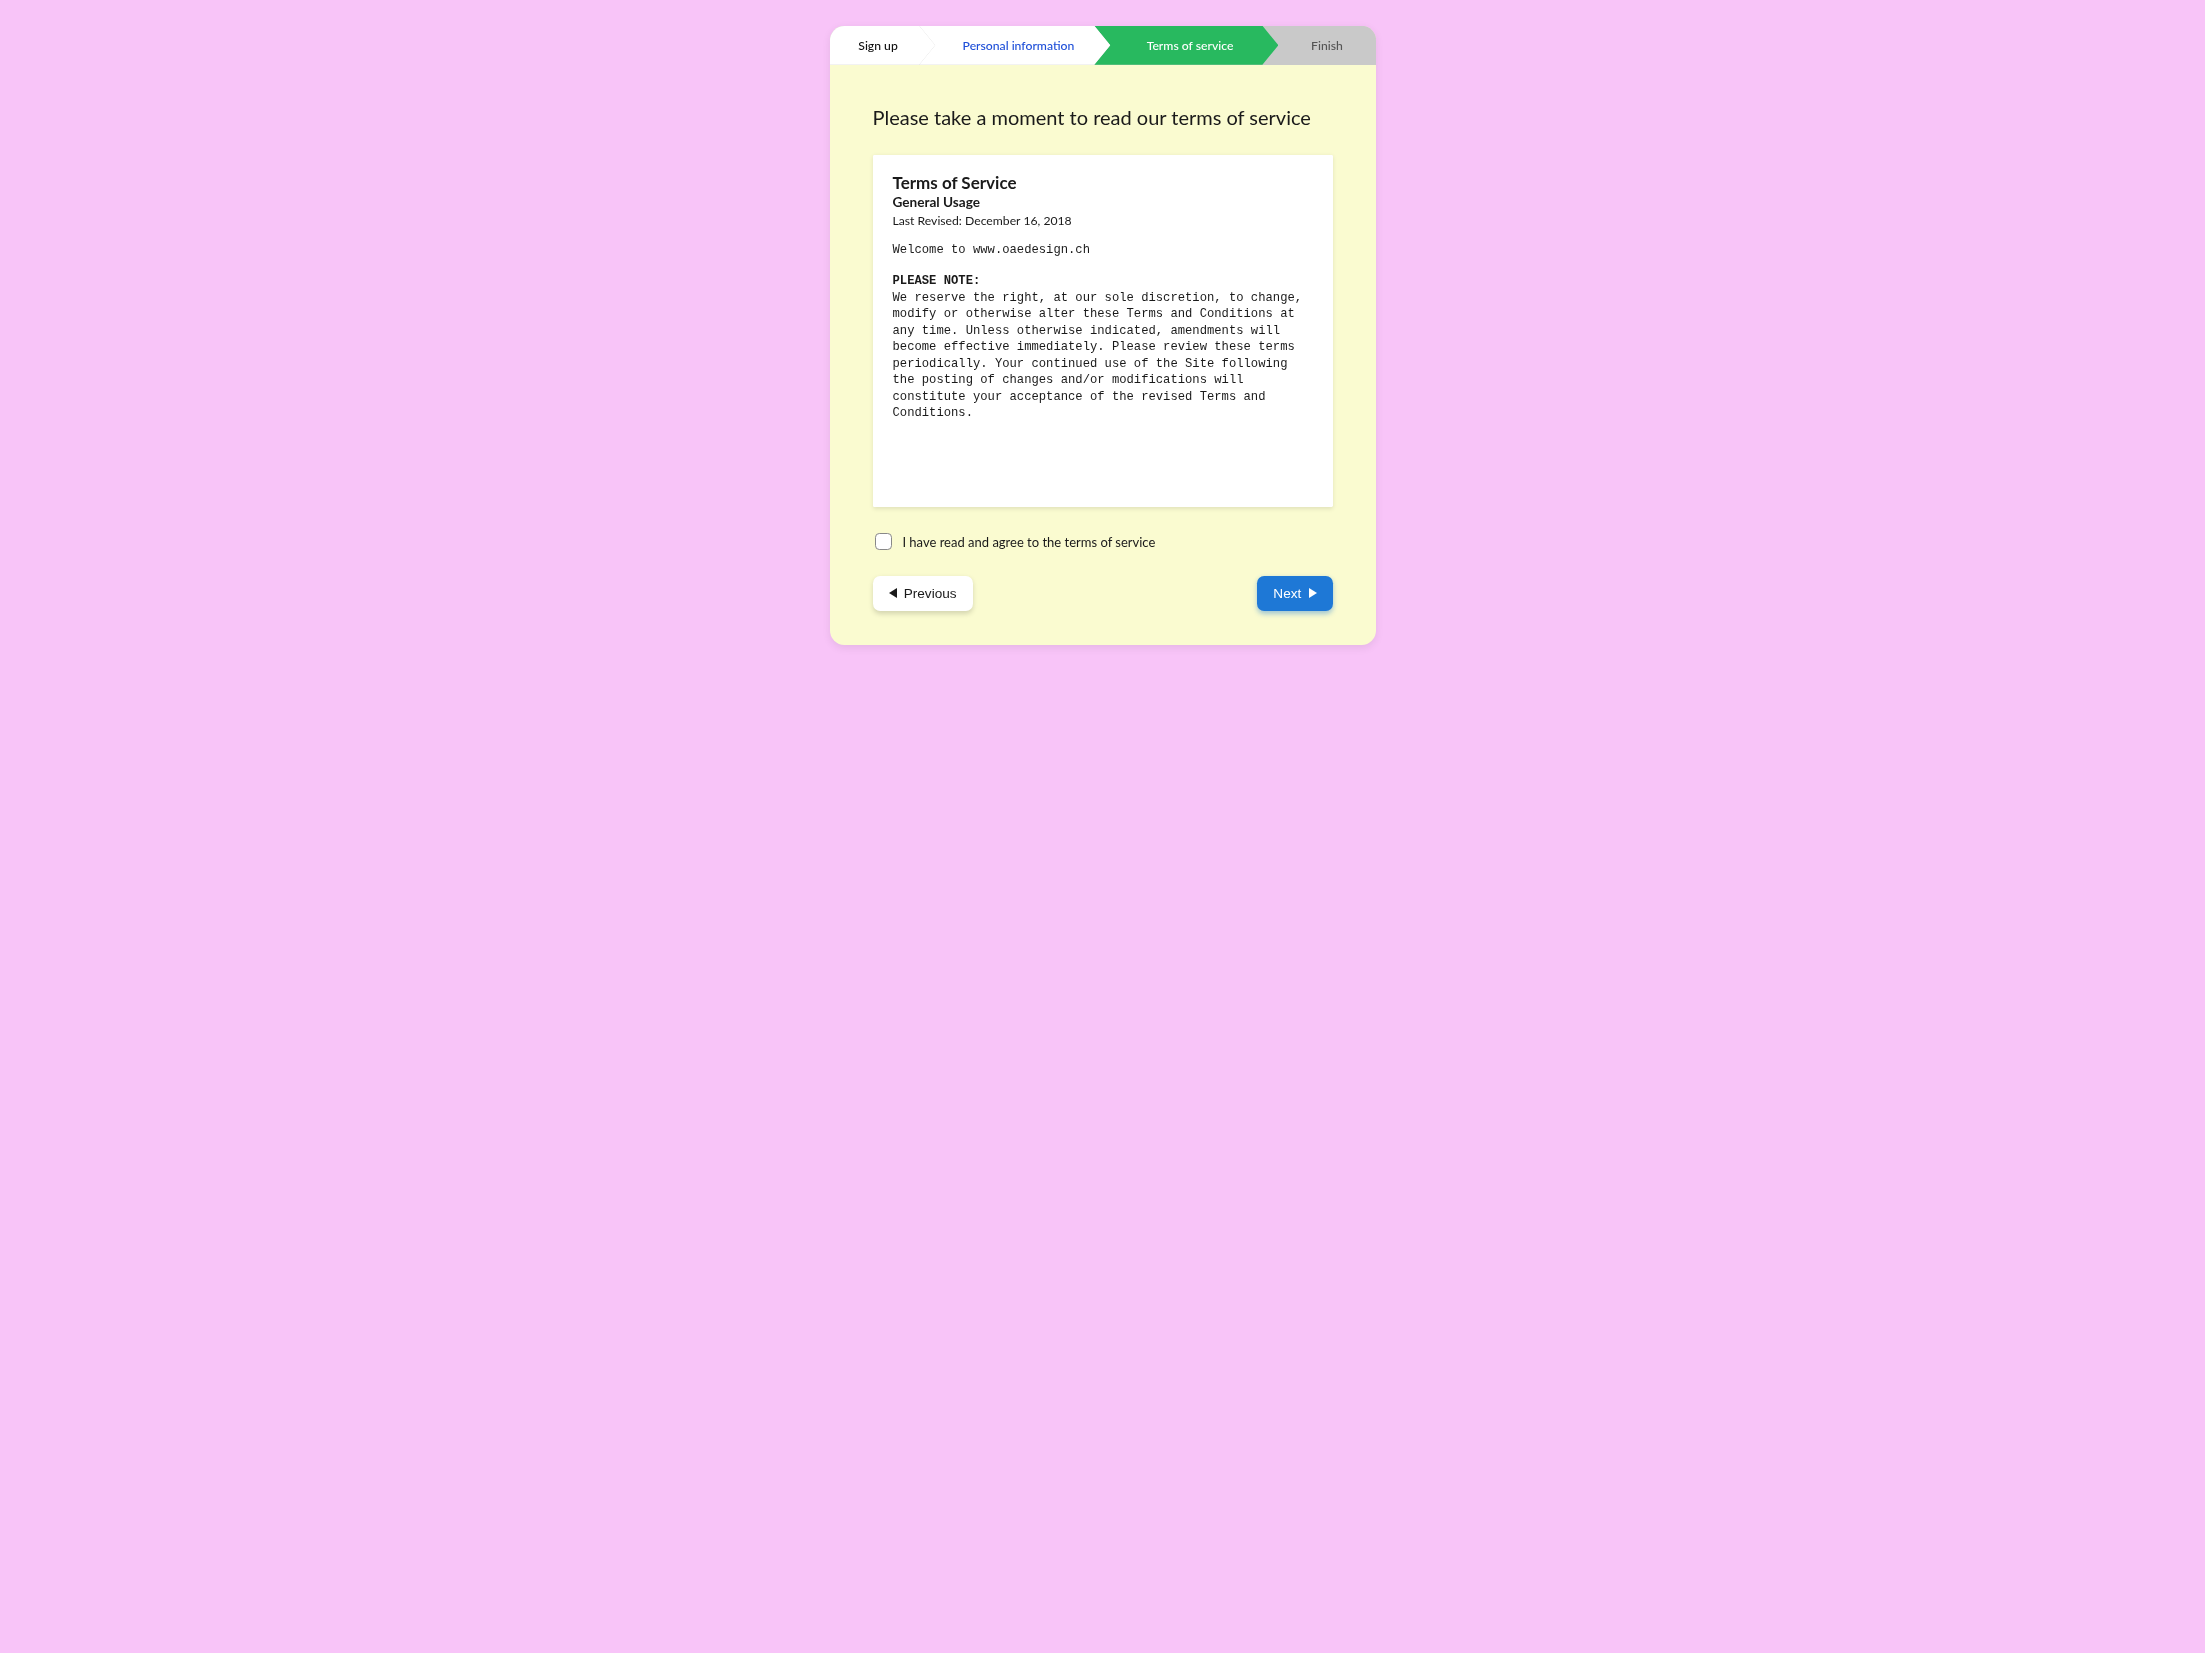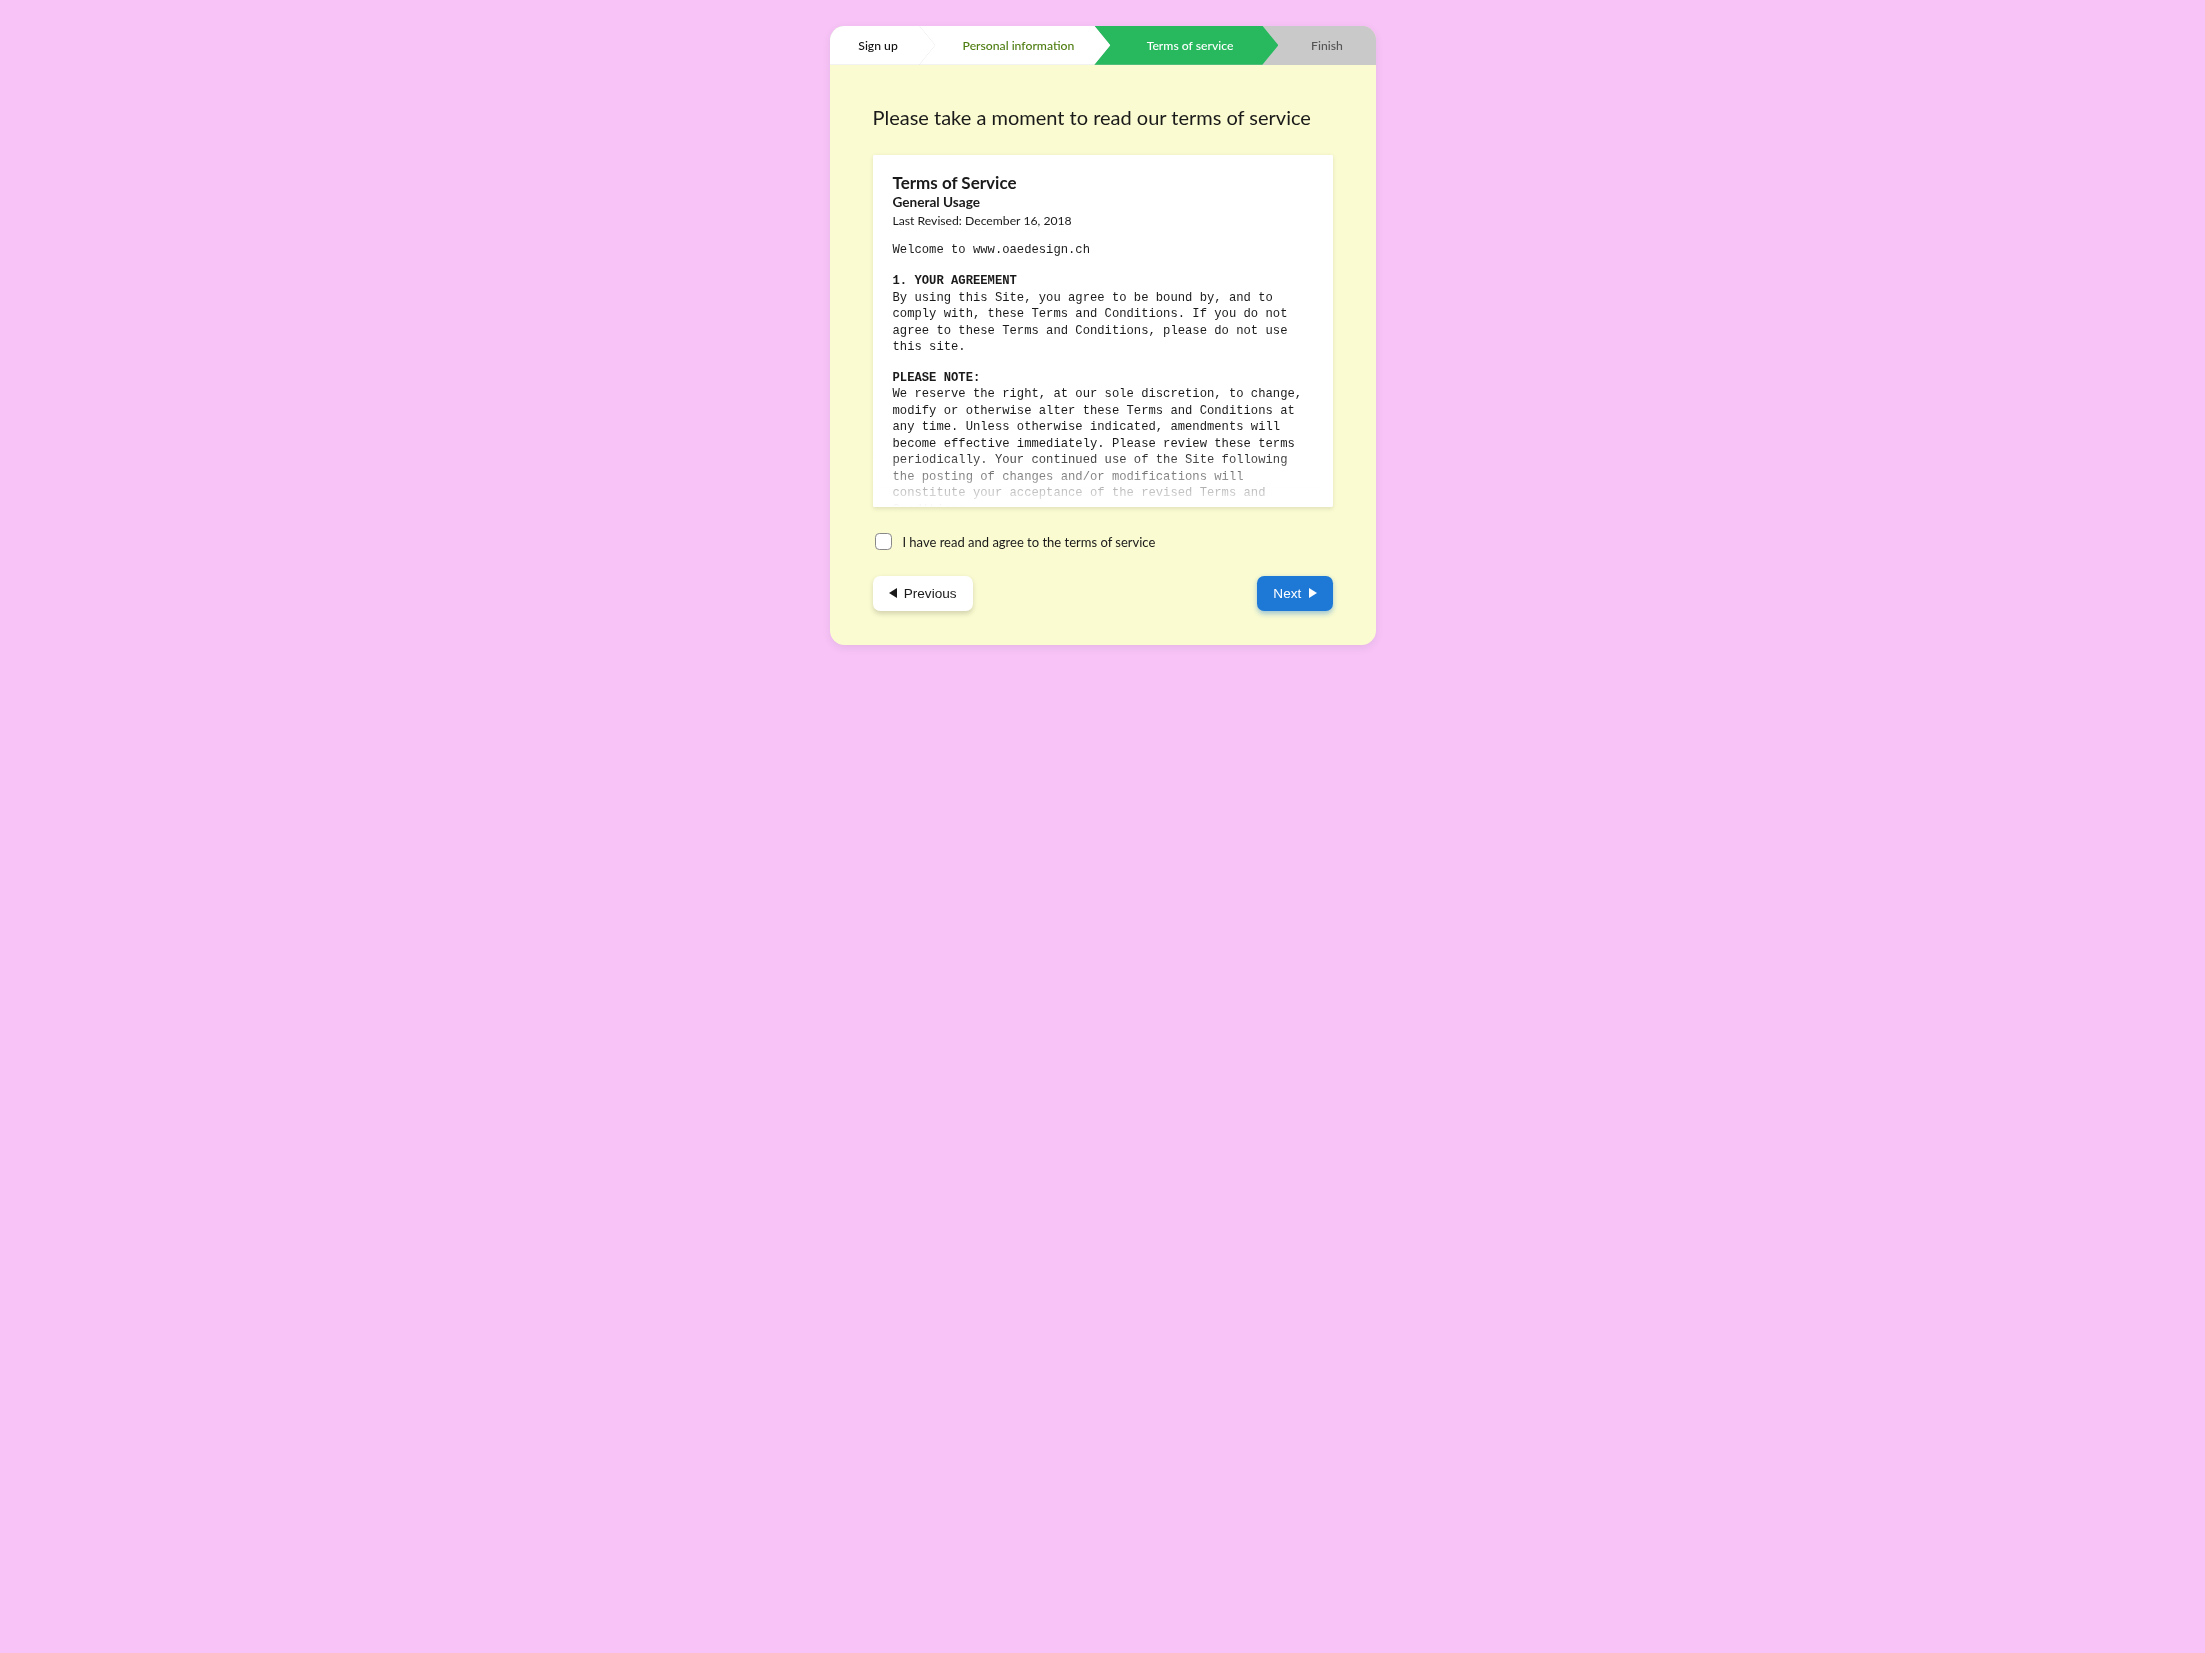--- a/index.html
+++ b/index.html
@@ -48,21 +48,21 @@
       background: #ffffff;
       color: #101010;
       clip-path: polygon(0 0, calc(100% - 16px) 0, 100% 50%, calc(100% - 16px) 100%, 0 100%);
       z-index: 4;
       padding-right: 8.6px;
       flex: 0.7;
     }
 
     .step-2 {
       background: #ffffff;
-      color: #4d7c0f;
+      color: #1d4ed8;
       margin-left: -16px;
       clip-path: polygon(0 0, calc(100% - 16px) 0, 100% 50%, calc(100% - 16px) 100%, 0 100%, 16px 50%);
       z-index: 3;
       padding-left: 16px;
       padding-right: 8.6px;
       flex: 1.2;
     }
 
     .step-3 {
       background: #28b95f;
@@ -266,24 +266,20 @@
     <div class="instruction">Please take a moment to read our terms of service</div>
 
     <div class="terms-box">
       <div class="terms-scroll">
         <div class="terms-title">Terms of Service</div>
         <div class="terms-subtitle">General Usage</div>
         <div class="terms-revised">Last Revised: December 16, 2018</div>
         <div class="terms-body">
           <p>Welcome to www.oaedesign.ch</p>
           <p>
-            <strong>1. YOUR AGREEMENT</strong><br>
-            <span>By using this Site, you agree to be bound by, and to comply with, these Terms and Conditions. If you do not agree to these Terms and Conditions, please do not use this site.</span>
-          </p>
-          <p>
             <strong>PLEASE NOTE:</strong><br>
             <span>We reserve the right, at our sole discretion, to change, modify or otherwise alter these Terms and Conditions at any time. Unless otherwise indicated, amendments will become effective immediately. Please review these terms periodically. Your continued use of the Site following the posting of changes and/or modifications will constitute your acceptance of the revised Terms and Conditions.</span>
           </p>
         </div>
       </div>
       <div class="terms-fade"></div>
     </div>
 
     <div class="agree-row">
       <div class="checkbox"></div>

